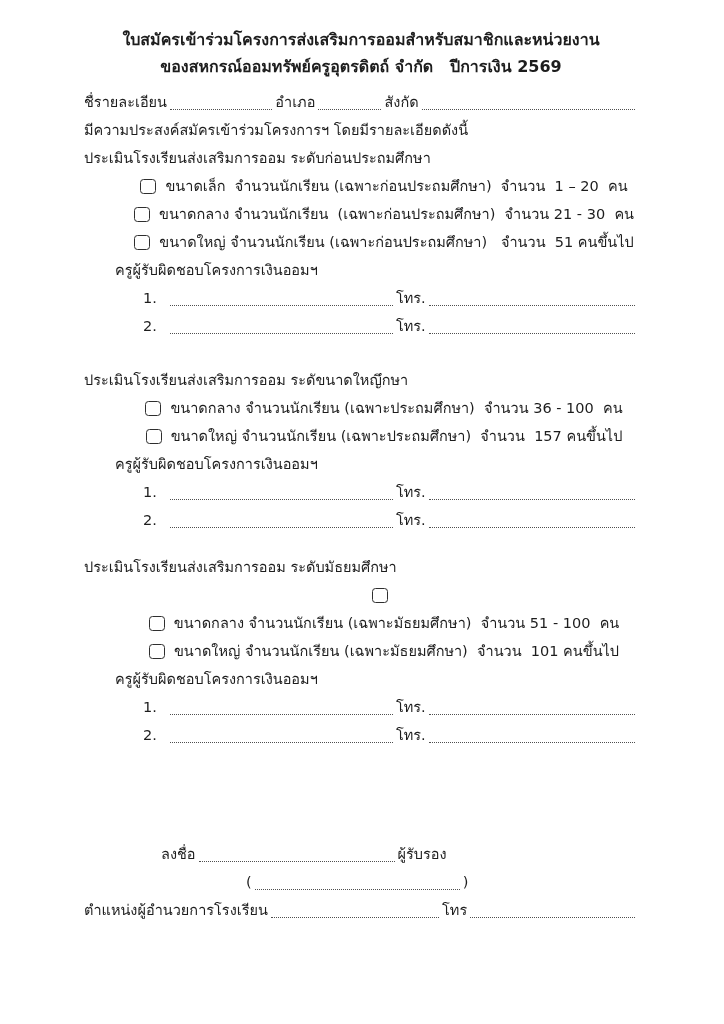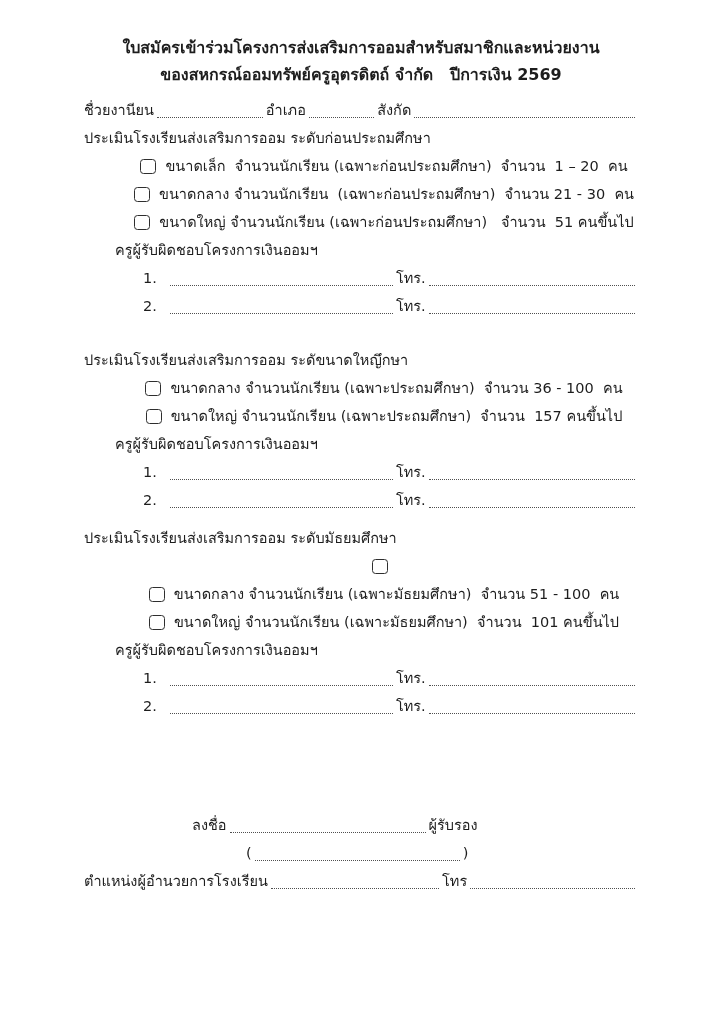--- a/index.html
+++ b/index.html
@@ -1,67 +1,70 @@
 <!DOCTYPE html>
 <html><head>
 <meta charset="utf-8">
 <style>
   html,body{margin:0;padding:0;background:#e9e9e9;}
   .page{
     width:724px;height:1024px;background:#ffffff;margin:0 auto;
     font-family:"DejaVu Sans","Liberation Sans",sans-serif;
     color:#1d1d1d;font-size:14.5px;
-    box-sizing:border-box;padding:34px 86px 0 84px;
+    box-sizing:border-box;padding:26px 86px 0 84px;
     position:relative;overflow:hidden;
   }
   .title{text-align:center;font-weight:bold;font-size:16px;line-height:29px;margin-bottom:8px;}
   .title .t{white-space:pre;}
   .row{display:flex;align-items:flex-end;height:28px;}
   .t{line-height:27px;white-space:pre;}
   .dots{flex:1;height:0;border-bottom:1.5px dotted #4f4f4f;margin:0 3px 6px 3px;}
   .opt{margin-left:46px;justify-content:center;}
   .teacher{margin-left:31px;}
   .num{margin-left:59px;}
   .num .no{width:24px;}
   .d1{flex:1.08;}
   .d2{flex:1;}
   .cb{
     width:14px;height:13px;border:1.6px solid #2e2e2e;border-radius:3.5px;
     margin:0 9px 6px 0;flex:0 0 auto;background:#fff;
   }
   .l1{flex:1.62;} .l2{flex:1;} .l3{flex:3.38;}
   .sec2{margin-top:26px;}
-  .sec3{margin-top:10px;}
+  .sec3{margin-top:19px;}
   .sig{margin-top:91px;}
-  .sigA{margin-left:108px;}
+  .sigA{margin-left:77px;}
   .sigA .dots{flex:0 0 196px;}
   .sigB{margin-left:162px;}
   .sigB .dots{flex:0 0 205px;}
   .sigC .dc1{flex:1;}
   .sigC .dc2{flex:0.98;}
 </style>
 </head>
 <body>
 
 <div class="page">
 
   <div class="title">
     <div class="t">ใบสมัครเข้าร่วมโครงการส่งเสริมการออมสำหรับสมาชิกและหน่วยงาน</div>
     <div class="t">ของสหกรณ์ออมทรัพย์ครูอุตรดิตถ์ จำกัด   ปีการเงิน 2569</div>
   </div>
 
   <div class="row">
-    <span class="t">ชื่วยงานียน</span>
+    <span class="t">ชื่รายละเอียน</span>
     <span class="dots l1"></span>
     <span class="t">อำเภอ</span>
     <span class="dots l2"></span>
     <span class="t">สังกัด</span>
     <span class="dots l3"></span>
   </div>
 
+  <div class="row">
+    <span class="t">มีความประสงค์สมัครเข้าร่วมโครงการฯ โดยมีรายละเอียดดังนี้</span>
+  </div>
 
   <section>
     <div class="row">
       <span class="t">ประเมินโรงเรียนส่งเสริมการออม ระดับก่อนประถมศึกษา</span>
     </div>
     <div class="row opt">
       <span class="cb"></span>
       <span class="t">ขนาดเล็ก  จำนวนนักเรียน (เฉพาะก่อนประถมศึกษา)  จำนวน  1 – 20  คน</span>
     </div>
     <div class="row opt">

